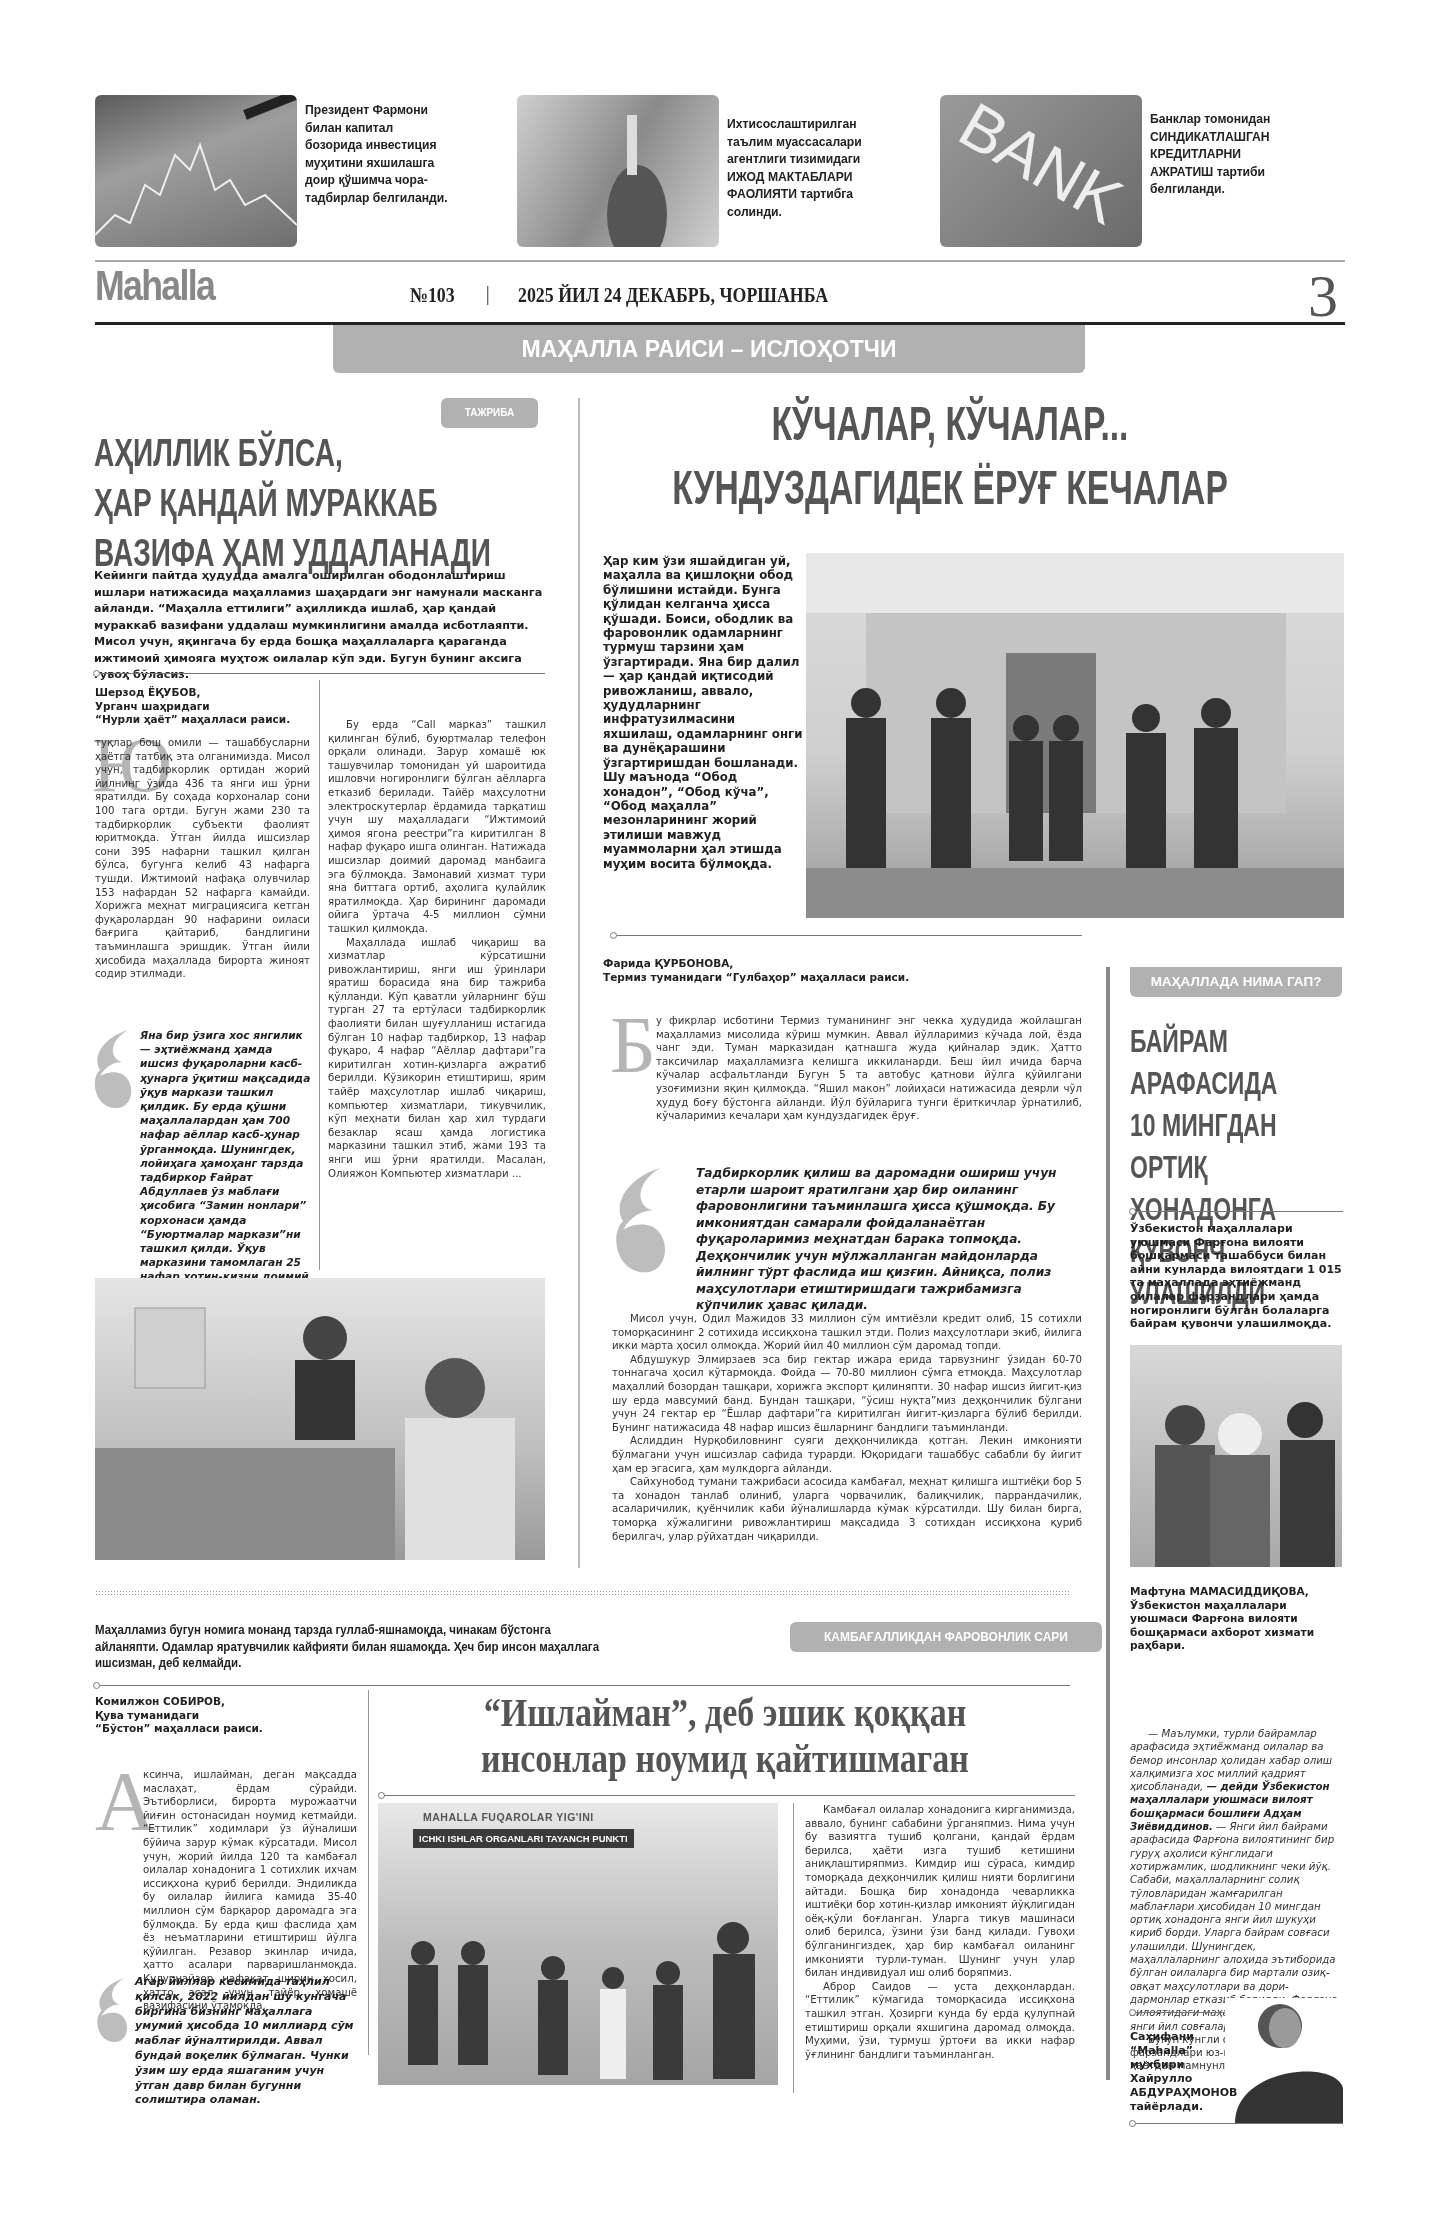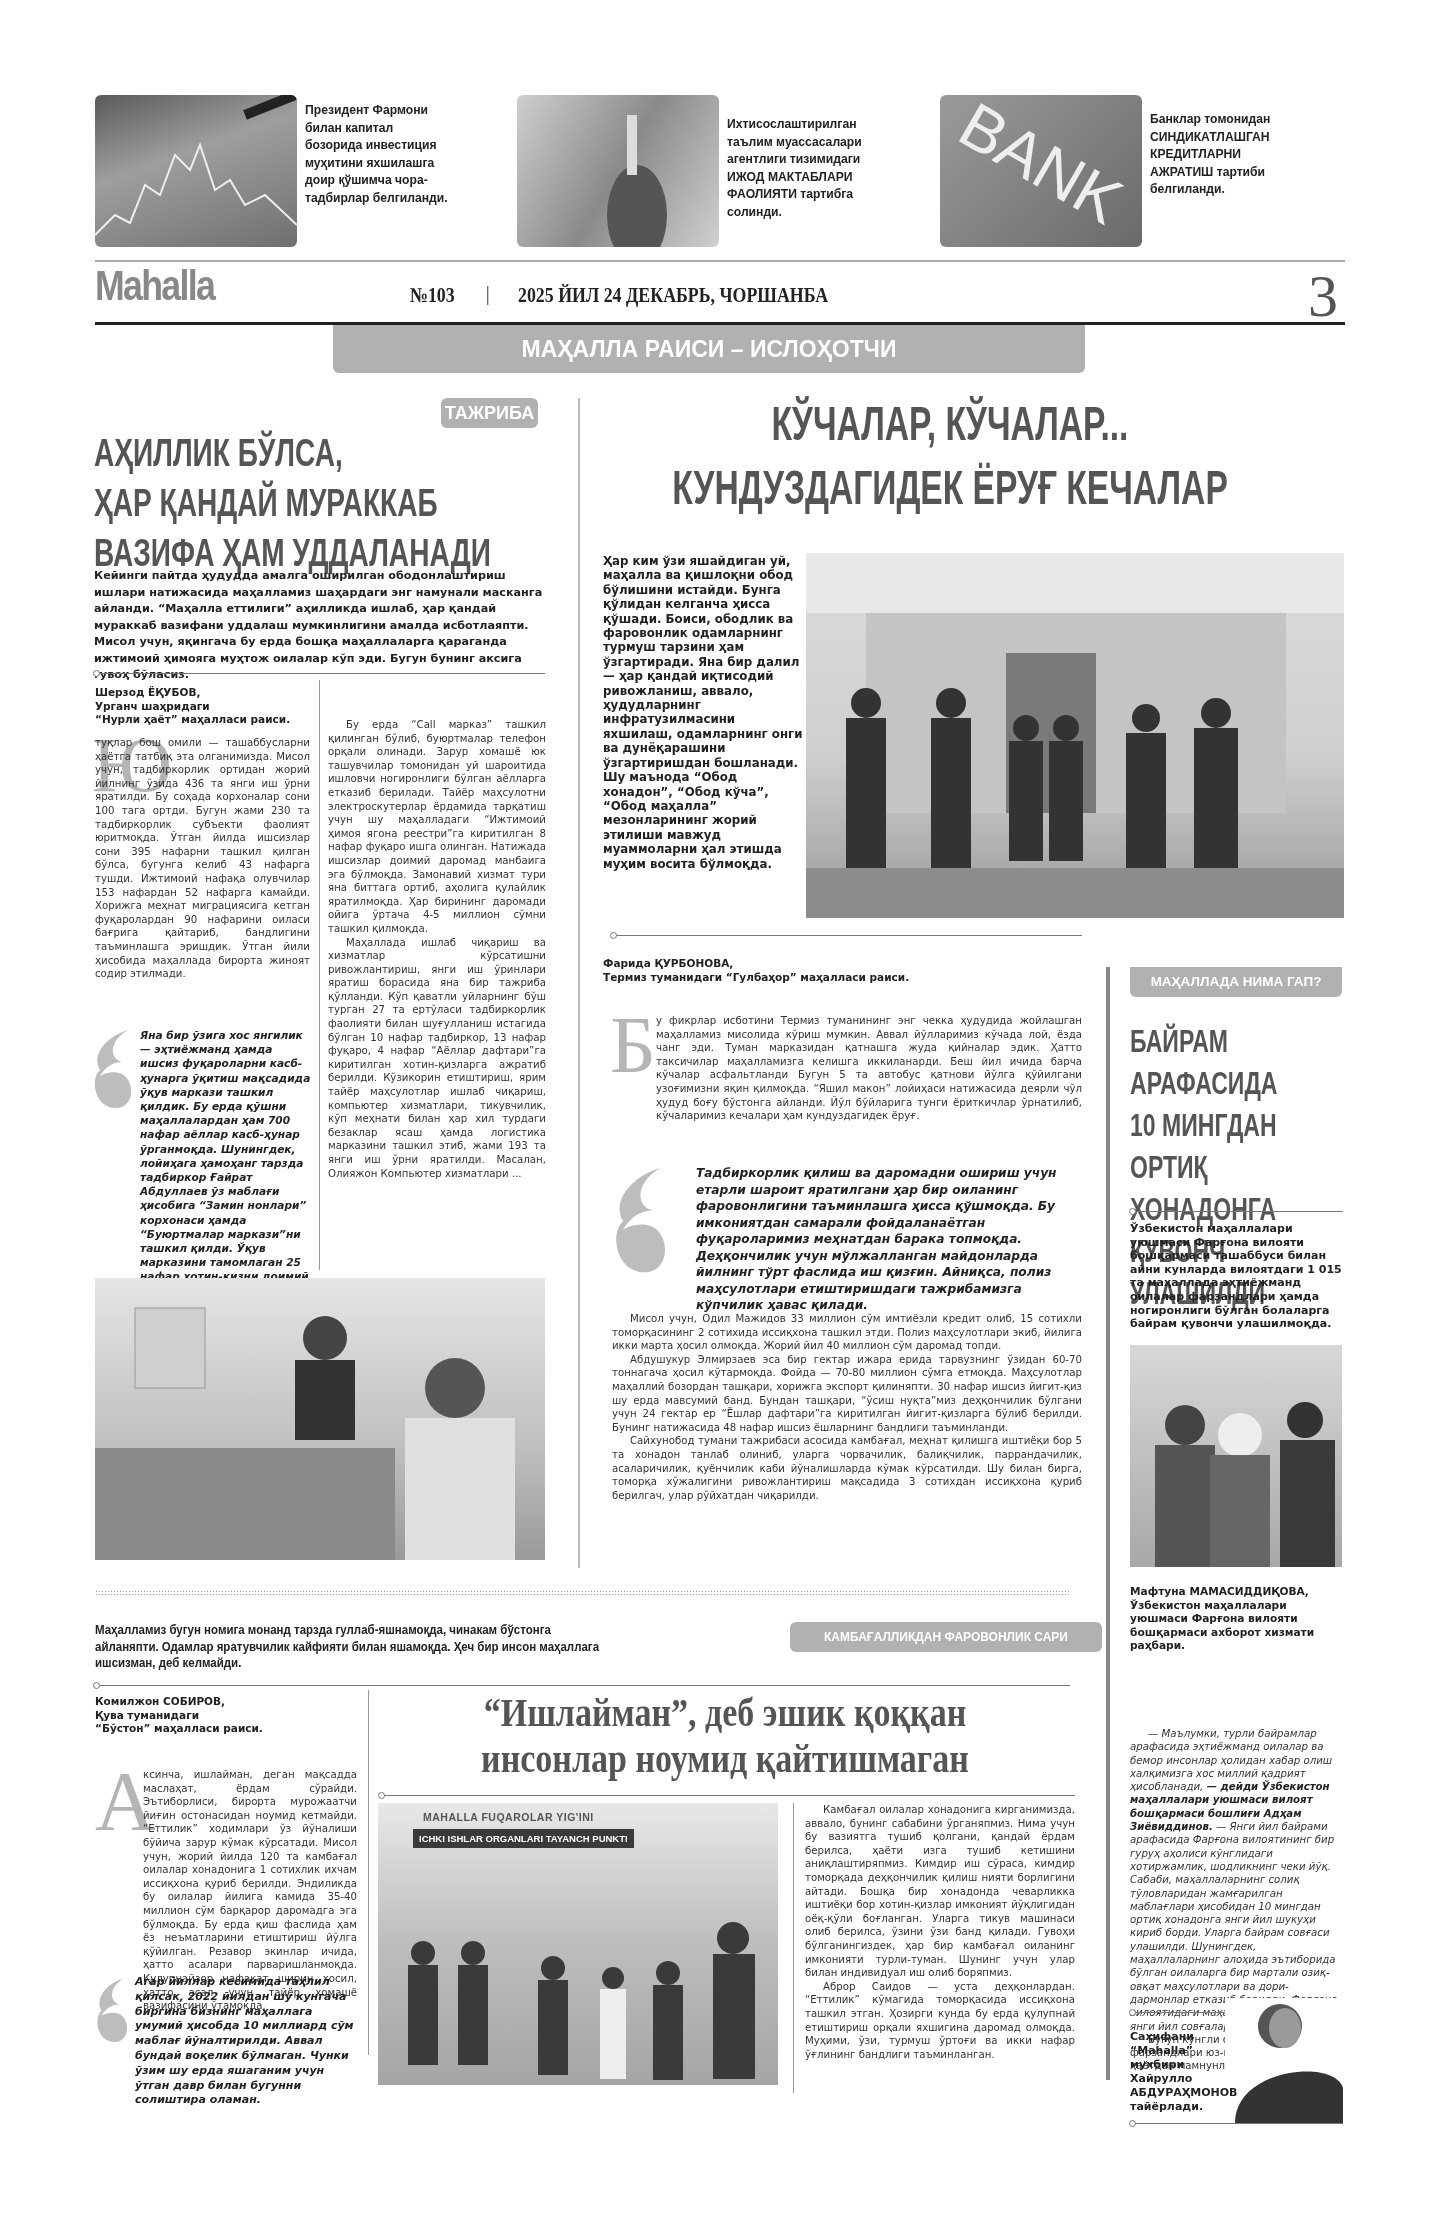--- a/index.html
+++ b/index.html
@@ -59,21 +59,21 @@
 <div class="hr-grey" style="left:95px;top:260px;width:1250px"></div>
 <div class="abs logo" style="left:95px;top:262px">Mahalla</div>
 <div class="abs issue" style="left:410px;top:283px">№103</div>
 <div class="abs issue" style="left:486px;top:281px;font-weight:normal">|</div>
 <div class="abs issue" style="left:518px;top:283px">2025 ЙИЛ 24 ДЕКАБРЬ, ЧОРШАНБА</div>
 <div class="abs pagenum" style="left:1308px;top:266px">3</div>
 <div class="hr-black" style="left:95px;top:322px;width:1250px"></div>
 
 <div class="rubric" style="left:333px;top:325px;width:752px;height:48px;line-height:48px;font-size:23px">МАҲАЛЛА РАИСИ – ИСЛОҲОТЧИ</div>
 
-<div class="rubric-tab" style="left:441px;top:398px;width:97px;height:30px;line-height:30px;font-size:18px">ТАЖРИБА</div>
+<div class="rubric-tab" style="left:441px;top:398px;width:97px;height:30px;line-height:30px;font-size:10px">ТАЖРИБА</div>
 <div class="headline" style="left:94px;top:428px;width:560px;font-size:39px;line-height:50px;transform:scaleX(.72)">АҲИЛЛИК БЎЛСА,
 ҲАР ҚАНДАЙ МУРАККАБ
 ВАЗИФА ҲАМ УДДАЛАНАДИ</div>
 <div class="lead" style="left:94px;top:568px;width:450px;font-size:11.2px;line-height:16.5px">Кейинги пайтда ҳудудда амалга оширилган ободонлаштириш ишлари натижасида маҳалламиз шаҳардаги энг намунали масканга айланди. “Маҳалла еттилиги” аҳилликда ишлаб, ҳар қандай мураккаб вазифани уддалаш мумкинлигини амалда исботлаяпти. Мисол учун, яқингача бу ерда бошқа маҳаллаларга қараганда ижтимоий ҳимояга муҳтож оилалар кўп эди. Бугун бунинг аксига гувоҳ бўласиз.</div>
 <div class="divline" style="left:95px;top:673px;width:450px"></div>
 <div class="vline" style="left:319px;top:680px;height:590px"></div>
 <div class="author" style="left:95px;top:686px;width:215px;white-space:pre-line">Шерзод ЁҚУБОВ,
 Урганч шаҳридаги
 “Нурли ҳаёт” маҳалласи раиси.</div>
 <div class="dropcap" style="left:92px;top:726px;font-size:78px">Ю</div>
@@ -133,20 +133,21 @@
 <div class="body" style="left:612px;top:1014px;width:470px">
   <p style="text-indent:0;padding-left:44px">у фикрлар исботини Термиз туманининг энг чекка ҳудудида жойлашган маҳалламиз мисолида кўриш мумкин. Аввал йўлларимиз кўчада лой, ёзда чанг эди. Туман марказидан қатнашга жуда қийналар эдик. Ҳатто таксичилар маҳалламизга келишга иккиланарди. Беш йил ичида барча кўчалар асфальтланди Бугун 5 та автобус қатнови йўлга қўйилгани узоғимизни яқин қилмоқда. “Яшил макон” лойиҳаси натижасида деярли чўл ҳудуд боғу бўстонга айланди. Йўл бўйларига тунги ёриткичлар ўрнатилиб, кўчаларимиз кечалари ҳам кундуздагидек ёруғ.</p>
 </div>
 <svg class="quote-mark" style="left:612px;top:1165px;width:60px;height:110px" viewBox="0 0 44 82">
     <path d="M36 2 C10 10 0 30 8 42 C-2 50 2 80 24 80 C42 80 44 54 30 46 C20 42 12 46 8 48 C14 38 22 34 30 34 C16 30 18 12 36 2Z" fill="#bdbdbd"></path>
   </svg>
 <div class="quote" style="left:696px;top:1165px;width:382px;font-size:12.2px;line-height:16.5px">Тадбиркорлик қилиш ва даромадни ошириш учун етарли шароит яратилгани ҳар бир оиланинг фаровонлигини таъминлашга ҳисса қўшмоқда. Бу имкониятдан самарали фойдаланаётган фуқароларимиз меҳнатдан барака топмоқда. Деҳқончилик учун мўлжалланган майдонларда йилнинг тўрт фаслида иш қизғин. Айниқса, полиз маҳсулотлари етиштиришдаги тажрибамизга кўпчилик ҳавас қилади.</div>
 <div class="body" style="left:612px;top:1312px;width:470px">
   <p>Мисол учун, Одил Мажидов 33 миллион сўм имтиёзли кредит олиб, 15 сотихли томорқасининг 2 сотихида иссиқхона ташкил этди. Полиз маҳсулотлари экиб, йилига икки марта ҳосил олмоқда.  Жорий йил 40 миллион сўм даромад топди.</p>
   <p>Абдушукур Элмирзаев эса бир гектар ижара ерида тарвузнинг ўзидан 60-70 тоннагача ҳосил кўтармоқда. Фойда — 70-80 миллион сўмга етмоқда. Маҳсулотлар маҳаллий бозордан ташқари, хорижга экспорт қилиняпти. 30 нафар ишсиз йигит-қиз шу ерда мавсумий банд. Бундан ташқари, “ўсиш нуқта”миз деҳқончилик бўлгани учун 24 гектар ер “Ёшлар дафтари”га киритилган йигит-қизларга бўлиб берилди. Бунинг натижасида 48 нафар ишсиз ёшларнинг бандлиги таъминланди.</p>
+  <p>Аслиддин Нурқобиловнинг суяги деҳқончиликда қотган. Лекин имконияти бўлмагани учун ишсизлар сафида турарди. Юқоридаги ташаббус сабабли бу йигит ҳам ер эгасига, ҳам мулкдорга айланди.</p>
   <p>Сайхунобод тумани тажрибаси асосида камбағал, меҳнат қилишга иштиёқи бор 5 та хонадон танлаб олиниб, уларга чорвачилик, балиқчилик, паррандачилик, асаларичилик, қуёнчилик каби йўналишларда кўмак кўрсатилди. Шу билан бирга, томорқа хўжалигини ривожлантириш мақсадида 3 сотихдан иссиқхона қуриб берилгач, улар рўйхатдан чиқарилди.</p>
 </div>
 
 <div class="sidebar-bar" style="left:1106px;top:967px;height:1113px"></div>
 <div class="rubric" style="left:1130px;top:967px;width:212px;height:30px;line-height:30px;font-size:13.5px">МАҲАЛЛАДА НИМА ГАП?</div>
 <div class="headline" style="left:1130px;top:1020px;width:290px;font-size:32px;line-height:42px;transform:scaleX(.72)">БАЙРАМ
 АРАФАСИДА
 10 МИНГДАН ОРТИҚ
 ХОНАДОНГА
 ҚУВОНЧ УЛАШИЛДИ</div>

